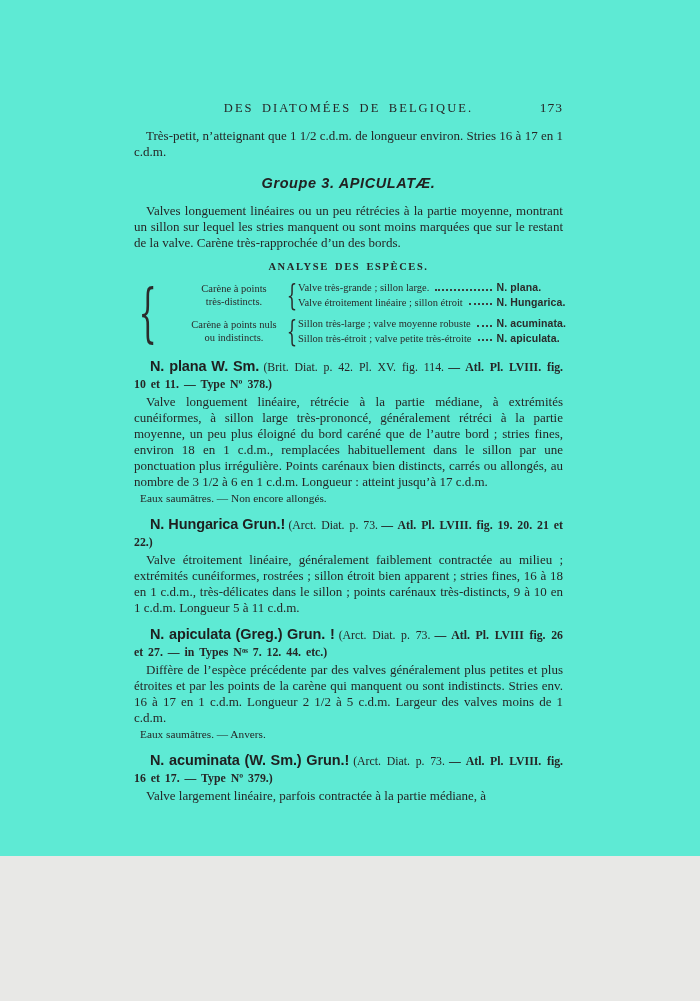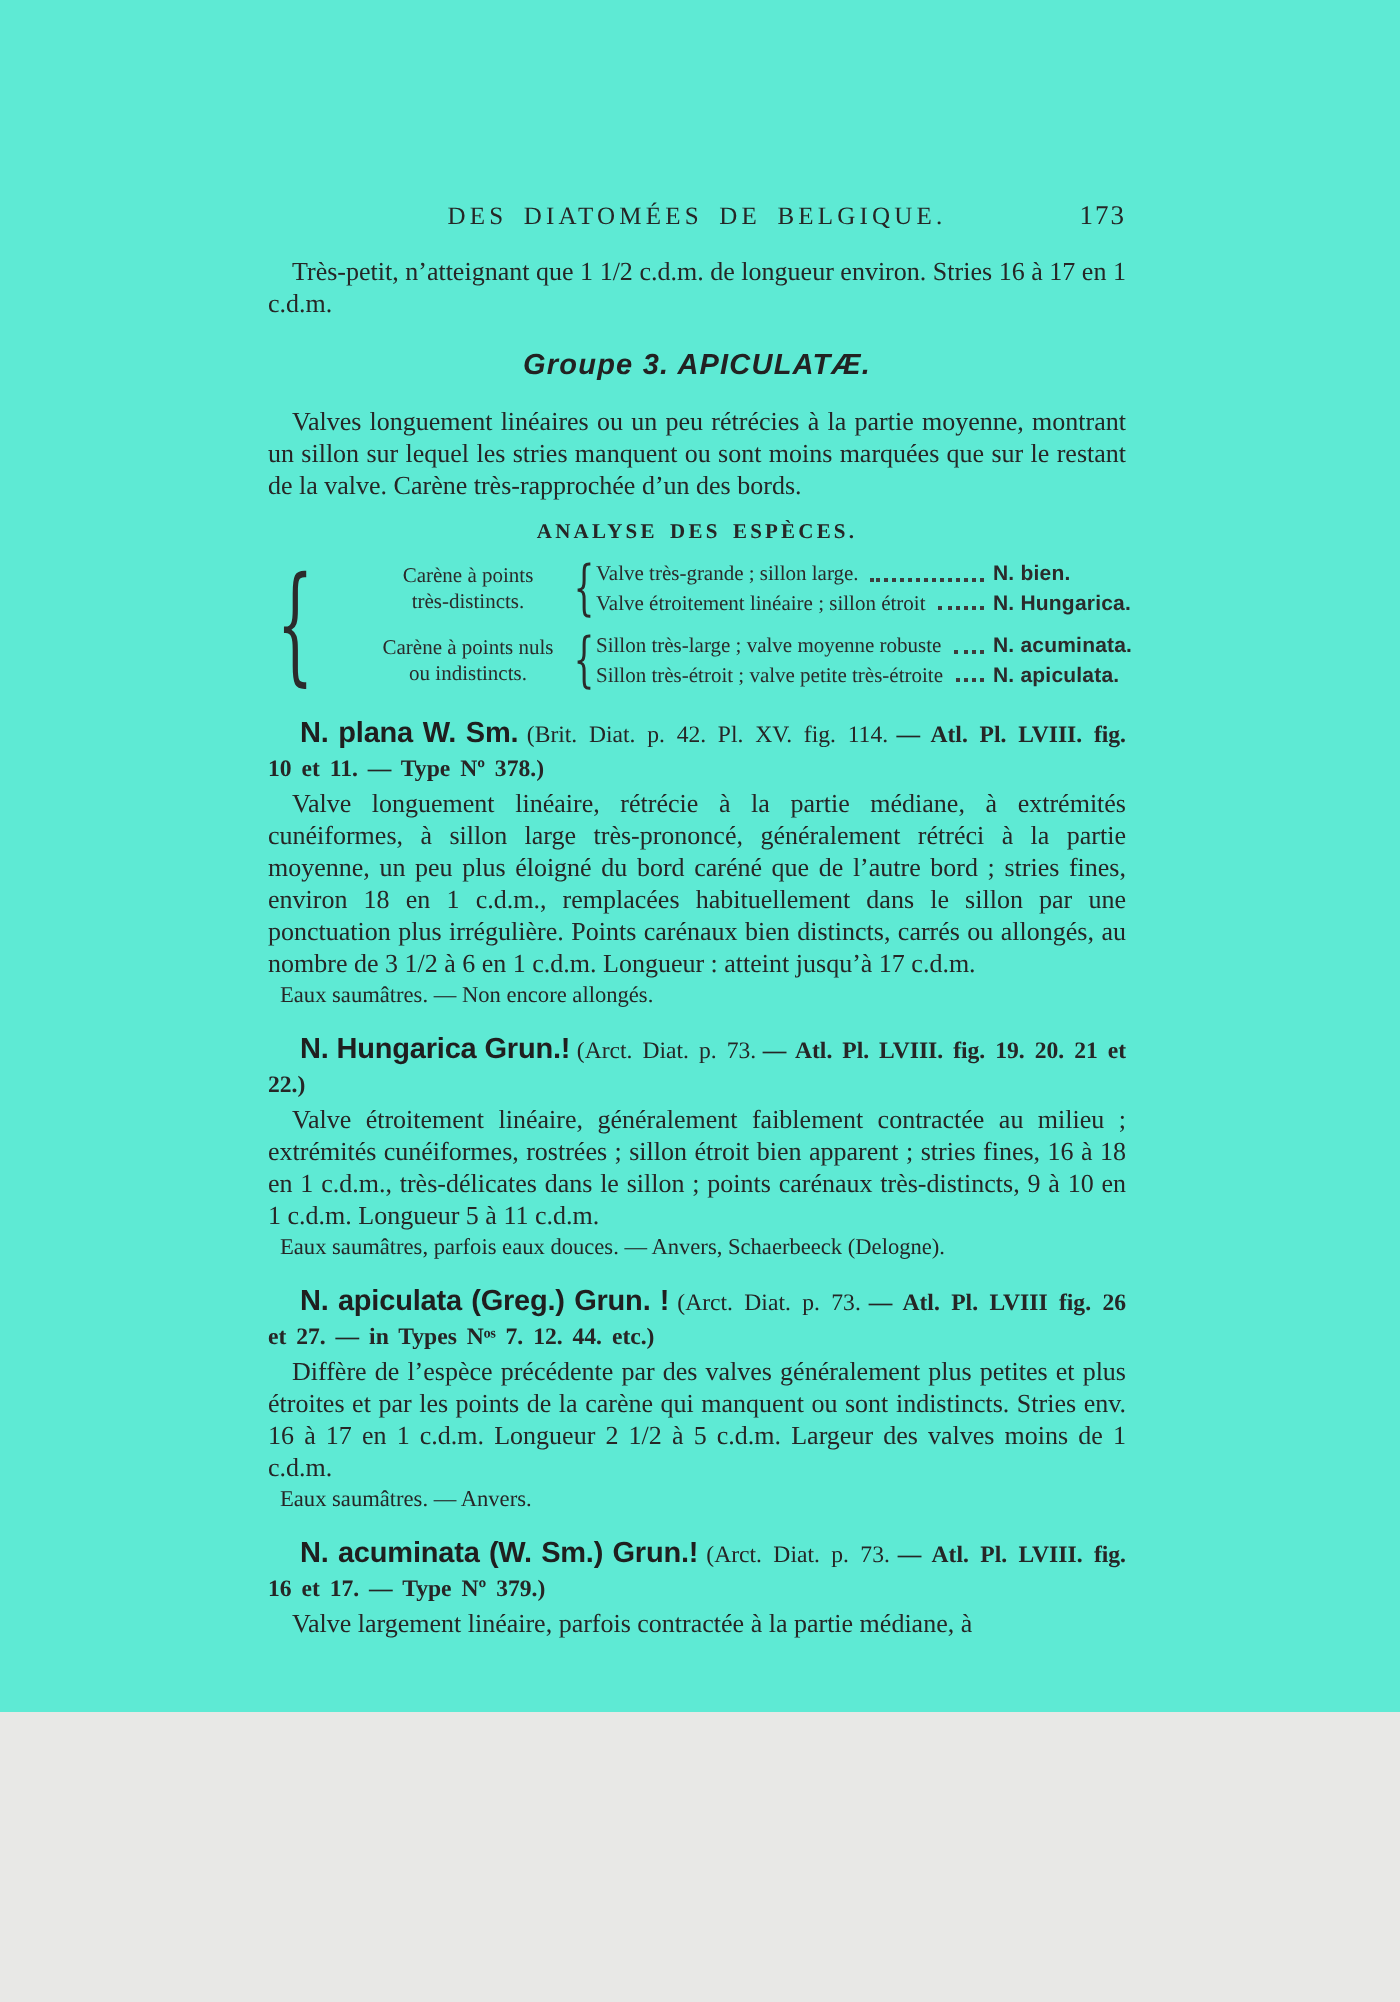--- a/index.html
+++ b/index.html
@@ -90,21 +90,21 @@
       <div class="akey-group">
         <div class="akey-label">
           <div>Carène à points</div>
           <div>très-distincts.</div>
         </div>
         <span class="brace small">{</span>
         <div class="akey-options">
           <div class="akey-option">
             <span class="opt-text">Valve très-grande ; sillon large.</span>
             <span class="leader"></span>
-            <span class="sp-key-name">N. bien.</span>
+            <span class="sp-key-name">N. plana.</span>
           </div>
           <div class="akey-option">
             <span class="opt-text">Valve étroitement linéaire ; sillon étroit</span>
             <span class="leader"></span>
             <span class="sp-key-name">N. Hungarica.</span>
           </div>
         </div>
       </div>
 
       <div class="akey-group">
@@ -132,21 +132,20 @@
 
   <section class="species first">
     <p class="sp-head"><span class="sp-head-name">N. plana W. Sm.</span> <span class="sp-ref1">(Brit. Diat. p. 42. Pl. XV. fig. 114.</span> <span class="sp-ref2">— Atl. Pl. LVIII. fig. 10 et 11. — Type Nº 378.)</span></p>
     <p class="body-par">Valve longuement linéaire, rétrécie à la partie médiane, à extrémités cunéiformes, à sillon large très-prononcé, généralement rétréci à la partie moyenne, un peu plus éloigné du bord caréné que de l’autre bord ; stries fines, environ 18 en 1 c.d.m., remplacées habituellement dans le sillon par une ponctuation plus irrégulière. Points carénaux bien distincts, carrés ou allongés, au nombre de 3 1/2 à 6 en 1 c.d.m. Longueur : atteint jusqu’à 17 c.d.m.</p>
     <p class="habitat">Eaux saumâtres. — Non encore allongés.</p>
   </section>
 
   <section class="species">
     <p class="sp-head"><span class="sp-head-name">N. Hungarica Grun.!</span> <span class="sp-ref1">(Arct. Diat. p. 73.</span> <span class="sp-ref2">— Atl. Pl. LVIII. fig. 19. 20. 21 et 22.)</span></p>
     <p class="body-par">Valve étroitement linéaire, généralement faiblement contractée au milieu ; extrémités cunéiformes, rostrées ; sillon étroit bien apparent ; stries fines, 16 à 18 en 1 c.d.m., très-délicates dans le sillon ; points carénaux très-distincts, 9 à 10 en 1 c.d.m. Longueur 5 à 11 c.d.m.</p>
-    <p class="habitat">Eaux saumâtres, parfois eaux douces. — Anvers, Schaerbeeck (Delogne).</p>
   </section>
 
   <section class="species">
     <p class="sp-head"><span class="sp-head-name">N. apiculata (Greg.) Grun. !</span> <span class="sp-ref1">(Arct. Diat. p. 73.</span> <span class="sp-ref2">— Atl. Pl. LVIII fig. 26 et 27. — in Types Nᵒˢ 7. 12. 44. etc.)</span></p>
     <p class="body-par">Diffère de l’espèce précédente par des valves généralement plus petites et plus étroites et par les points de la carène qui manquent ou sont indistincts. Stries env. 16 à 17 en 1 c.d.m. Longueur 2 1/2 à 5 c.d.m. Largeur des valves moins de 1 c.d.m.</p>
     <p class="habitat">Eaux saumâtres. — Anvers.</p>
   </section>
 
   <section class="species">
     <p class="sp-head"><span class="sp-head-name">N. acuminata (W. Sm.) Grun.!</span> <span class="sp-ref1">(Arct. Diat. p. 73.</span> <span class="sp-ref2">— Atl. Pl. LVIII. fig. 16 et 17. — Type Nº 379.)</span></p>

